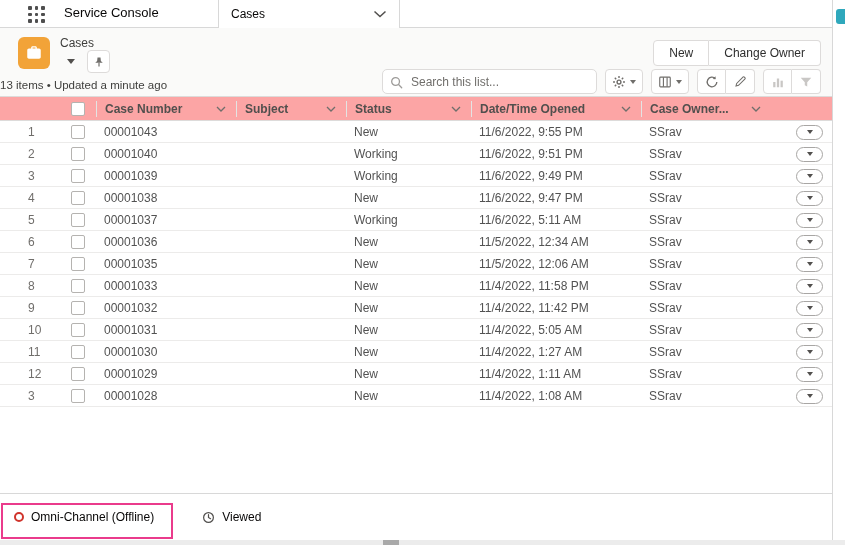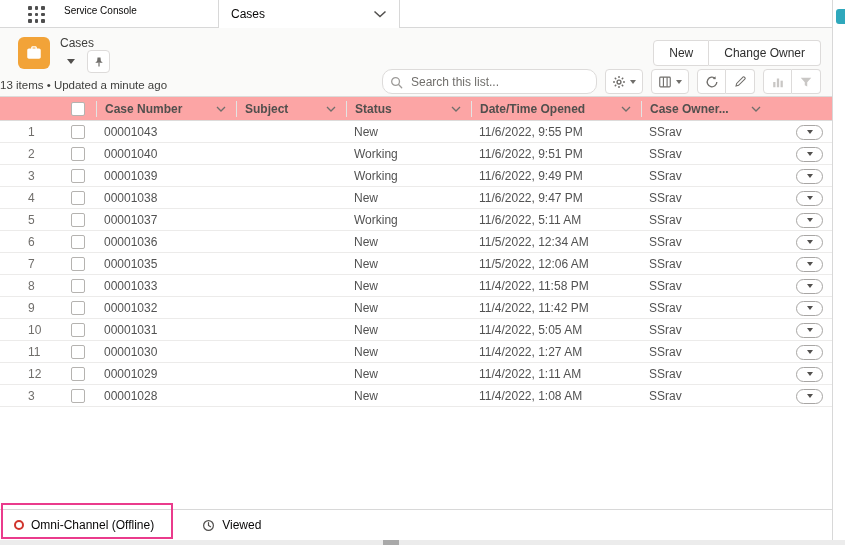--- a/index.html
+++ b/index.html
@@ -8,21 +8,21 @@
   .screen { position:relative; width:845px; height:545px; background:#fff; overflow:hidden; }
 
   .main-col { position:absolute; left:0; top:0; width:833px; height:540px;
               border-right:1px solid #d8d8d8; display:flex; flex-direction:column; background:#fff; }
 
   
   .topnav { position:relative; height:28px; flex:0 0 auto; background:#fff; border-bottom:1px solid #d8d8d8; }
   .waffle { position:absolute; left:28px; top:6px; width:17px; height:17px;
             display:grid; grid-template-columns:repeat(3,1fr); gap:3px; cursor:pointer; }
   .waffle span { width:3.5px; height:3.5px; background:#4f4f4f; border-radius:1px; }
-  .app-title { position:absolute; left:64px; top:5px; font-size:10px; color:#080707; }
+  .app-title { position:absolute; left:64px; top:5px; font-size:13px; color:#080707; }
   .tab { position:absolute; left:218px; top:0; width:182px; height:28px;
          border-left:1px solid #d8d8d8; border-right:1px solid #d8d8d8;
          display:flex; align-items:center; padding:0 12px; cursor:pointer; background:#fff; }
   .tab-label { font-size:12px; color:#080707; }
   .tab-chev { margin-left:auto; display:flex; cursor:pointer; }
 
   
   .list-header { position:relative; height:68px; flex:0 0 auto; background:#fafaf9; }
   .obj-icon { position:absolute; left:18px; top:9px; width:32px; height:32px; border-radius:6px;
               background:var(--case-icon,#F2A338); display:flex; align-items:center; justify-content:center; }
@@ -36,21 +36,21 @@
   .meta { position:absolute; left:0; top:51px; font-size:11.5px; color:#3e3e3c; }
 
   .hdr-actions { position:absolute; right:11px; top:12px; display:flex; }
   .btn { height:26px; padding:0 15px; border:1px solid #dddbda; background:#fff; font-size:12px;
          color:#2e2e2e; display:flex; align-items:center; cursor:pointer; }
   .btn.first { border-radius:4px 0 0 4px; }
   .btn.last  { border-radius:0 4px 4px 0; border-left-width:0; }
 
   .hdr-tools { position:absolute; right:11px; top:41px; display:flex; gap:8px; align-items:center; }
   .search-wrap { position:relative; }
-  .search-input { width:215px; height:25px; border:1px solid #dddbda; border-radius:10px;
+  .search-input { width:215px; height:25px; border:1px solid #dddbda; border-radius:5px;
                   padding:0 8px 0 28px; font-size:12px; color:#000000; font-family:inherit; background:#fff; }
   .search-input::placeholder { color:#706e6b; }
   .search-icon { position:absolute; left:8px; top:6px; }
   .icon-btn { height:25px; min-width:29px; background:#fff; border:1px solid #dddbda;
               display:flex; align-items:center; justify-content:center; gap:4px; padding:0 6px; cursor:pointer; }
   .icon-btn.single { border-radius:4px; }
   .btn-group { display:flex; }
   .btn-group .icon-btn { border-radius:0; border-left-width:0; }
   .btn-group .icon-btn:first-child { border-left-width:1px; border-radius:4px 0 0 4px; }
   .btn-group .icon-btn:last-child { border-radius:0 4px 4px 0; }
@@ -73,21 +73,21 @@
   .c-check { text-align:center; padding:0 !important; }
   .checkbox { width:14px; height:14px; border:1px solid #b5b3b0; border-radius:2px; background:#fff;
               display:inline-block; vertical-align:middle; cursor:pointer; }
   td.c-act { text-align:right; padding:0 9px 0 0 !important; }
   .row-action { width:27px; height:15px; border:1px solid #a8a6a4; border-radius:8px; background:#fff;
                 display:inline-flex; align-items:center; justify-content:center; cursor:pointer; }
   .row-action .caret { width:0; height:0; border-left:3.5px solid transparent; border-right:3.5px solid transparent;
                        border-top:4.5px solid #514f4d; }
 
   
-  .utility-bar { flex:0 0 auto; height:31px; border-top:1px solid #d8d8d8; background:#fff;
+  .utility-bar { flex:0 0 auto; height:47px; border-top:1px solid #d8d8d8; background:#fff;
                  display:flex; }
   .util-item { display:flex; align-items:center; gap:7px; font-size:12px; color:#080707; cursor:pointer; }
   .util-omni { margin-left:14px; }
   .util-history { margin-left:48px; }
   .omni-ring { width:10px; height:10px; border:2px solid var(--offline-red,#D0342C); border-radius:50%; }
 
   
   .annotation-box { position:absolute; left:1px; top:503px; width:172px; height:36px;
                     border:2px solid var(--annotation-pink,#EA3B8C); pointer-events:none; }
   .edge-tab { position:absolute; right:0; top:9px; width:9px; height:15px;

